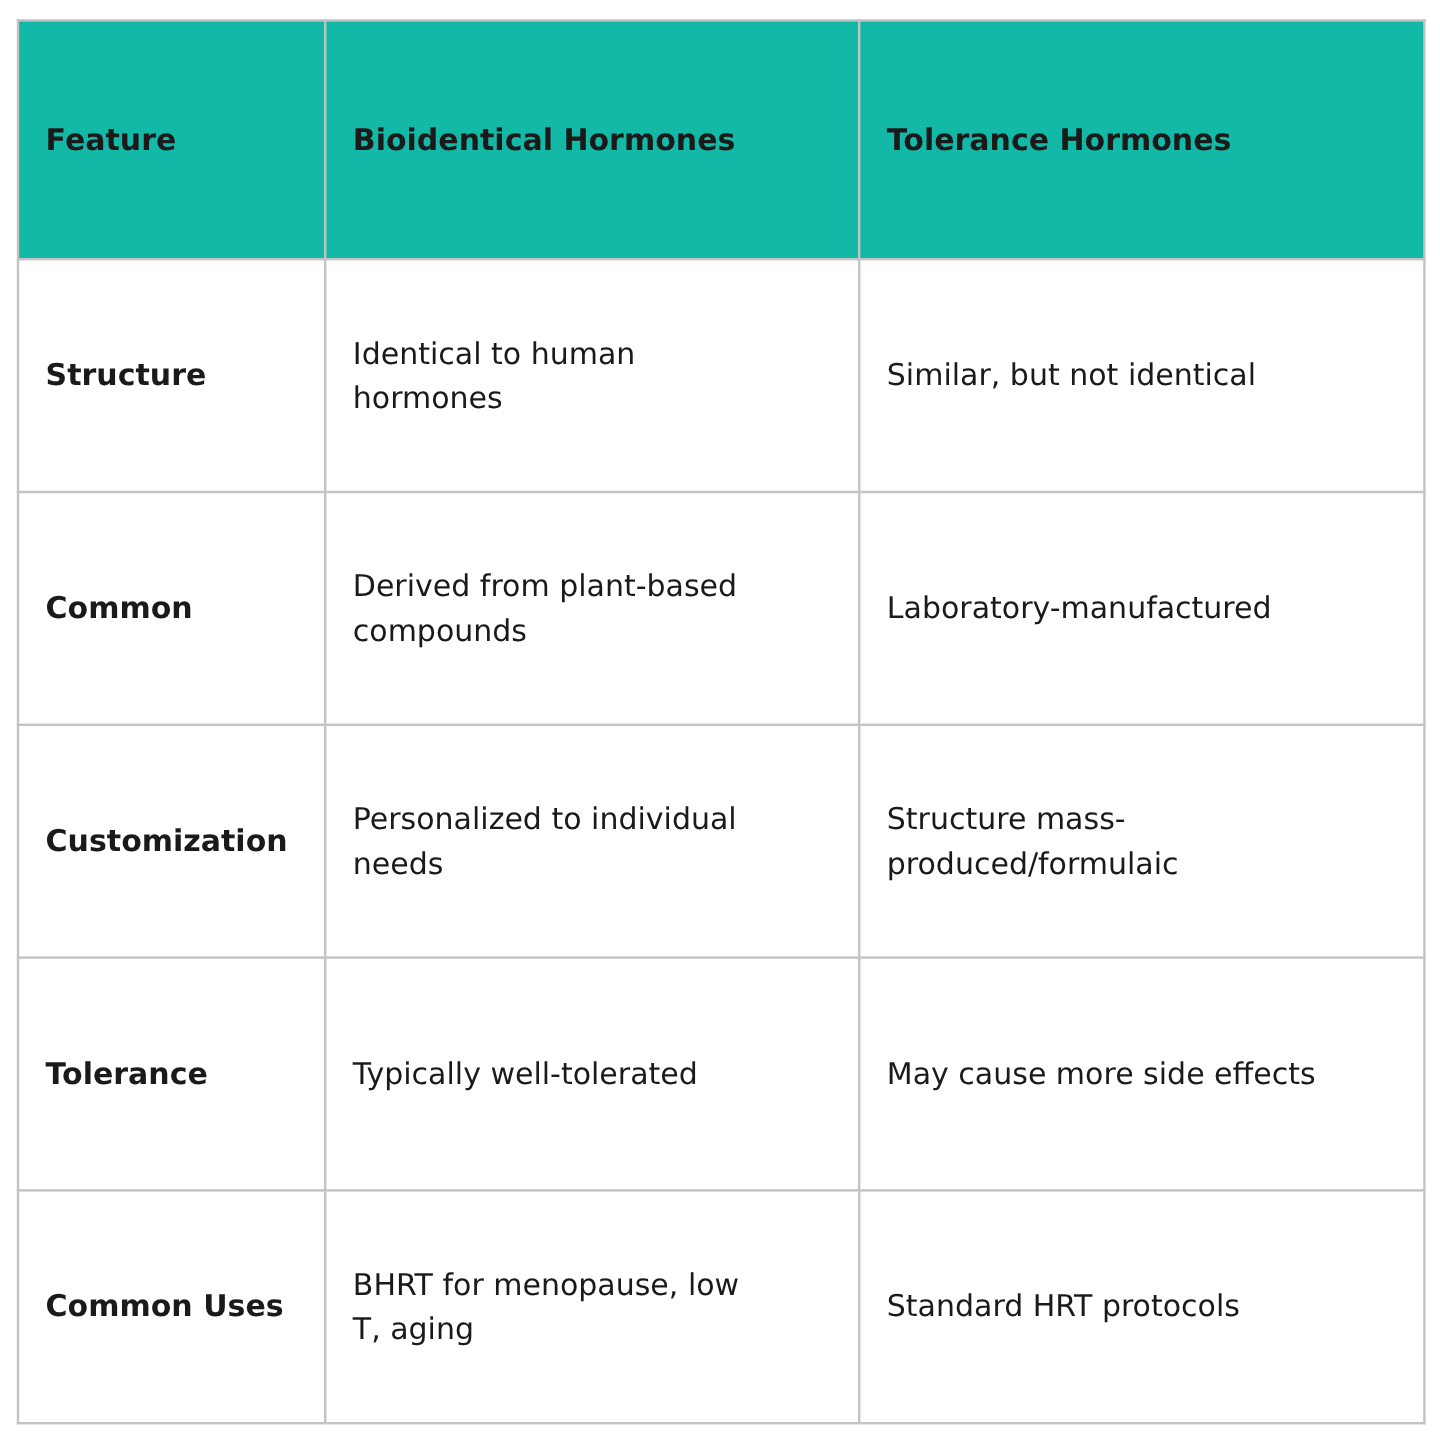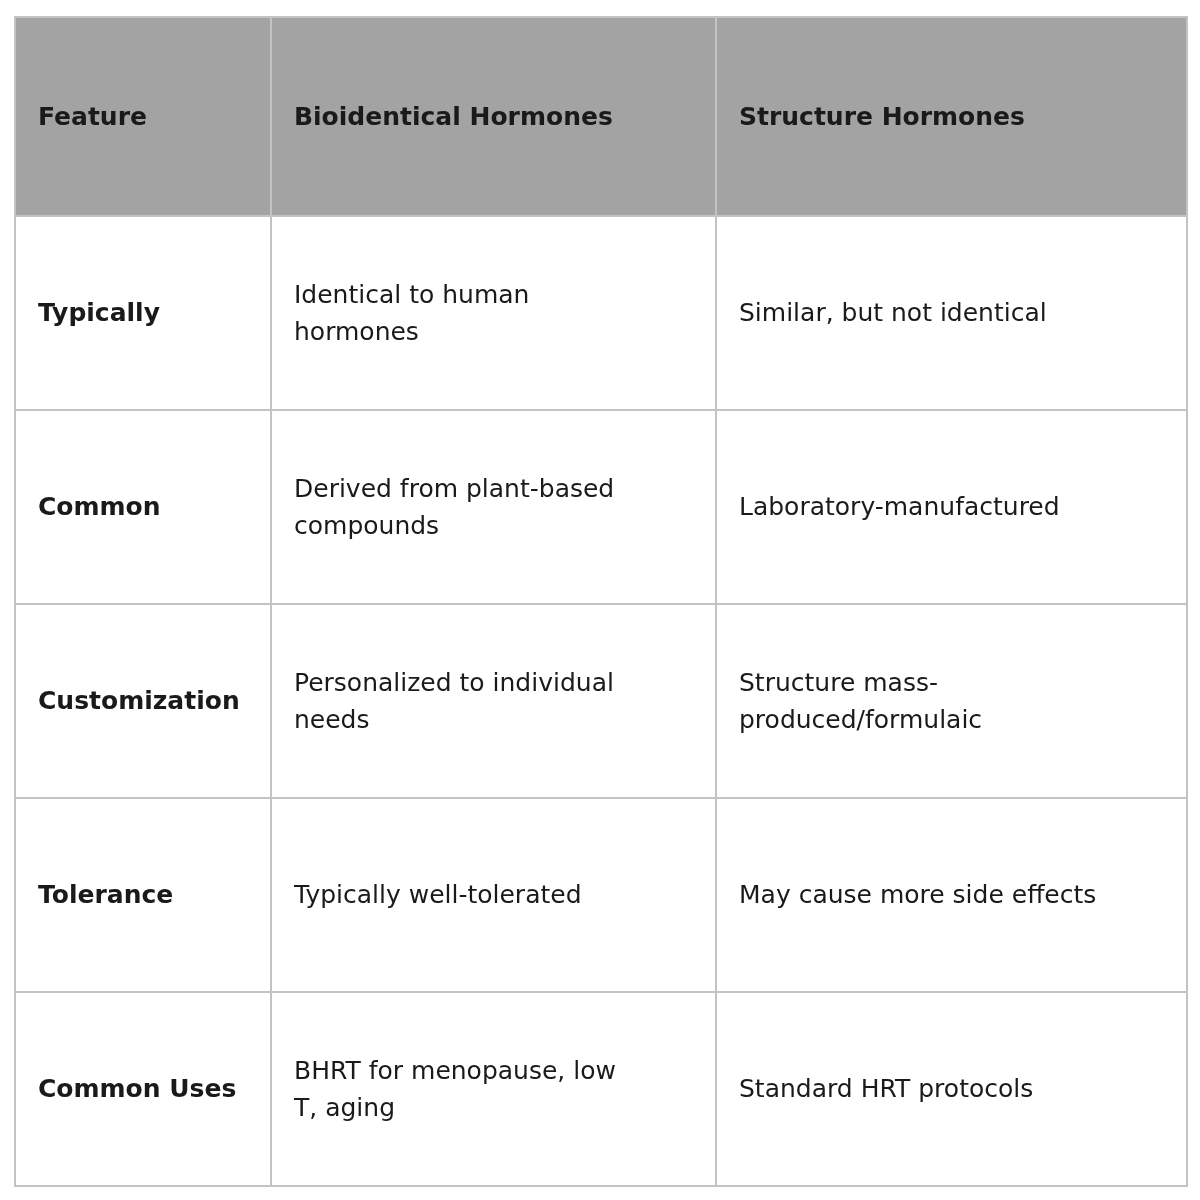--- a/index.html
+++ b/index.html
@@ -29,21 +29,21 @@
     vertical-align: middle;
     text-align: left;
     color: #1a1a1a;
     font-size: 25px;
     line-height: 1.5;
     padding: 10px 22px;
     box-sizing: border-box;
     overflow-wrap: break-word;
   }
   table.comparison thead th {
-    background: #a3a3a3;
+    background: #14b8a6;
     font-weight: 700;
     height: 199px;
   }
   table.comparison tbody tr { height: 194px; }
   table.comparison td.feature-cell { font-weight: 700; }
   
   table.comparison td.col-2 { padding-right: 87px; }
   table.comparison td.col-3 { padding-right: 67px; }
 </style>
 </head>
@@ -53,26 +53,26 @@
   <table class="comparison">
     <colgroup>
       <col class="c1">
         <col class="c2">
         <col class="c3">
     </colgroup>
     <thead>
       <tr>
           <th>Feature</th>
           <th>Bioidentical Hormones</th>
-          <th>Structure Hormones</th>
+          <th>Tolerance Hormones</th>
         </tr>
     </thead>
     <tbody>
         <tr>
-          <td class="feature-cell col-1">Typically</td>
+          <td class="feature-cell col-1">Structure</td>
           <td class="value-cell col-2">Identical to human hormones</td>
           <td class="value-cell col-3">Similar, but not identical</td>
         </tr>
         <tr>
           <td class="feature-cell col-1">Common</td>
           <td class="value-cell col-2">Derived from plant-based compounds</td>
           <td class="value-cell col-3">Laboratory-manufactured</td>
         </tr>
         <tr>
           <td class="feature-cell col-1">Customization</td>

